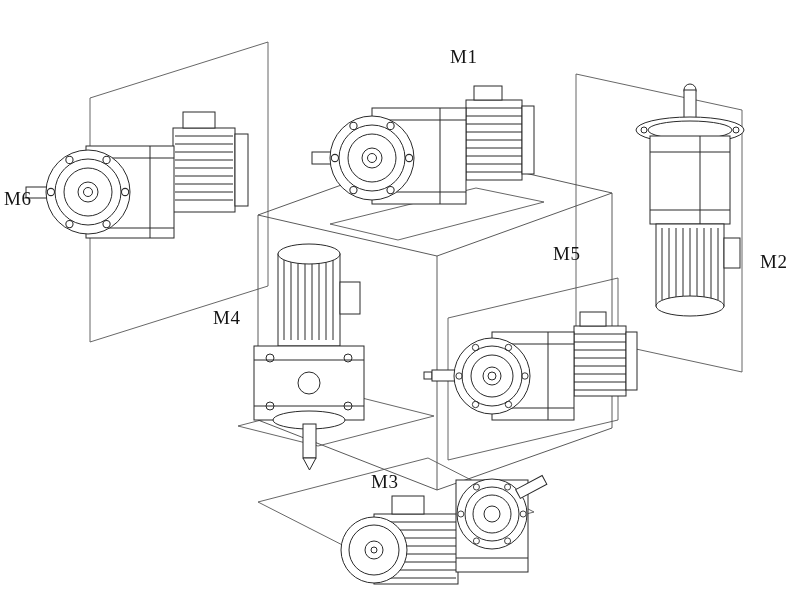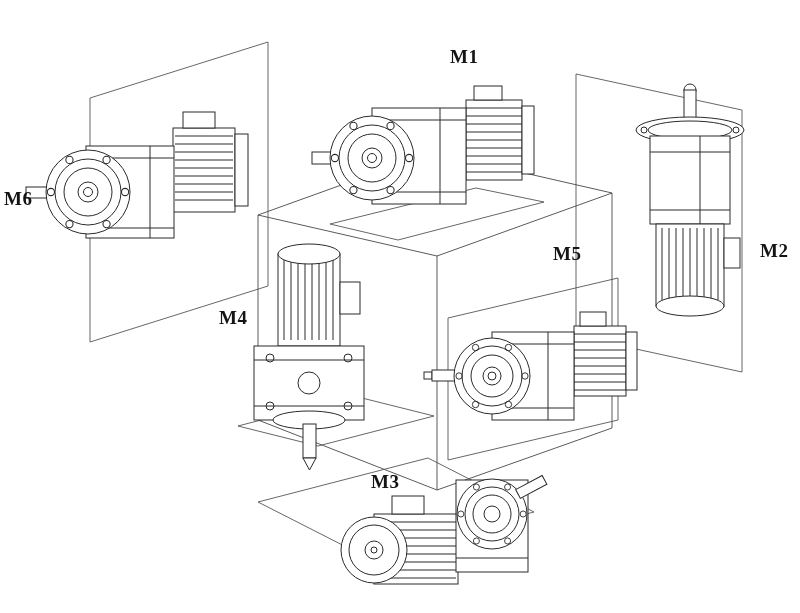--- a/index.html
+++ b/index.html
@@ -1,18 +1,18 @@
 <!DOCTYPE html>
 <html><head>
 <meta charset="utf-8">
 <style>
   html,body{margin:0;padding:0;background:#ffffff;}
   .figure{position:relative;width:800px;height:613px;background:#ffffff;overflow:hidden;
           font-family:"Liberation Serif", serif;}
-  .label{position:absolute;font-family:"Liberation Serif", serif;font-weight:bold;
+  .label{position:absolute;font-family:"Liberation Serif", serif;font-weight:normal;
          font-size:19px;color:#141414;letter-spacing:.5px;white-space:nowrap;}
   svg{display:block;}
   .ln{stroke:#2a2a2a;stroke-width:1;fill:none;}
   .wf{stroke:#2a2a2a;stroke-width:1;fill:#ffffff;}
   .cube{stroke:#474747;stroke-width:.9;fill:none;}
   .pnl{stroke:#565656;stroke-width:.9;fill:none;}
 </style>
 </head>
 <body>
 
@@ -156,19 +156,19 @@
     <circle class="wf" cx="88" cy="192" r="42"></circle>
     <circle class="ln" cx="88" cy="192" r="33"></circle>
     <circle class="ln" cx="88" cy="192" r="24"></circle>
     <use href="#bolt6" transform="translate(88 192) scale(1.06)"></use>
     <circle class="wf" cx="88" cy="192" r="10"></circle>
     <circle class="ln" cx="88" cy="192" r="4.5"></circle>
   </g>
 </svg>
 
   <div class="label" style="left:450px;top:46px">M1</div>
-  <div class="label" style="left:760px;top:240px">M2</div>
+  <div class="label" style="left:760px;top:251px">M2</div>
   <div class="label" style="left:371px;top:471px">M3</div>
-  <div class="label" style="left:219px;top:307px">M4</div>
+  <div class="label" style="left:213px;top:307px">M4</div>
   <div class="label" style="left:553px;top:243px">M5</div>
   <div class="label" style="left:4px;top:188px">M6</div>
 
 </div>
 
 </body></html>

